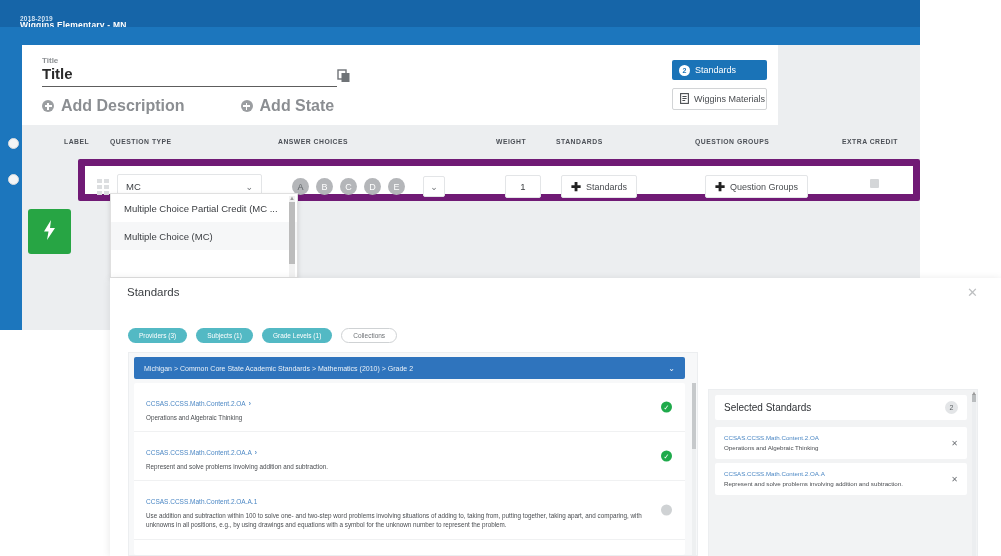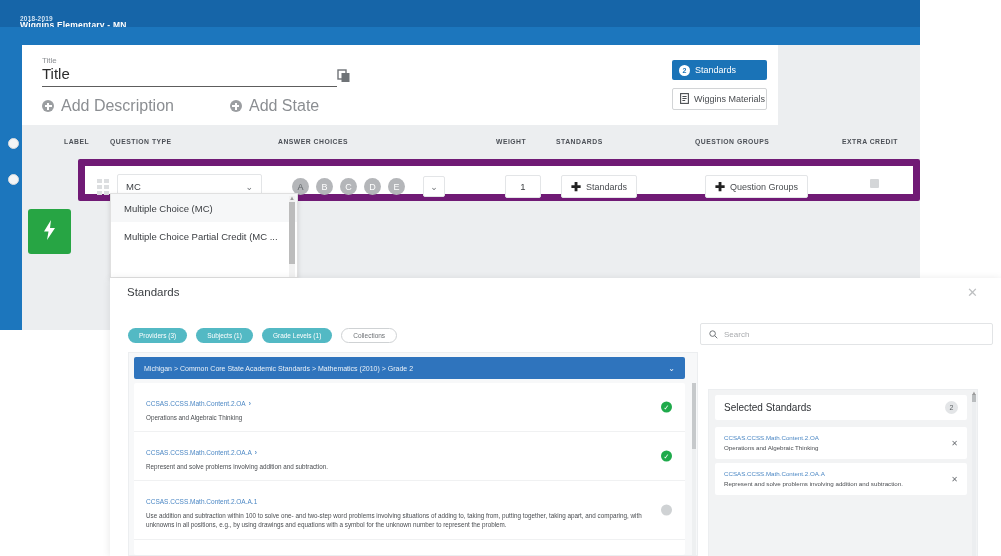--- a/index.html
+++ b/index.html
@@ -39,20 +39,21 @@
   }
   .app-body-bg {
     position: absolute; left: 22px; top: 45px; width: 898px; height: 285px;
     background: #eceef0;
   }
 
   
   .title-card {
     position: absolute; left: 22px; top: 45px; width: 756px; height: 80px;
     background: #ffffff;
+    font-weight: bold;
   }
   .title-label {
     position: absolute; left: 20px; top: 11px;
     font-size: 8px; color: #8c8f93;
   }
   .title-value {
     position: absolute; left: 20px; top: 20px;
     font-size: 15px; color: #2b2b2b;
   }
   .title-underline {
@@ -414,48 +415,39 @@
     <div class="bolt-btn">
       <span>
         <svg width="13" height="20" viewBox="0 0 13 20">
           <polygon points="8,0 1,11.5 5.5,11.5 4,20 12,8 7,8" fill="#ffffff"></polygon>
         </svg>
       </span>
     </div>
   </div>
 
   <div class="dd">
+    <div class="dd-item">Multiple Choice Partial Credit (MC ...</div>
     <div class="dd-item hl">Multiple Choice (MC)</div>
-    <div class="dd-item">Multiple Choice Partial Credit (MC ...</div>
     <div class="dd-scroll-track"></div>
     <div class="dd-scroll-thumb"></div>
     <div class="dd-arrow-up">▲</div>
   </div>
 
   <div class="modal">
 
     <div class="modal-title">Standards</div>
     <div class="modal-close">✕</div>
 
     <div class="chips">
       <div class="chip">Providers (3)</div>
       <div class="chip">Subjects (1)</div>
       <div class="chip">Grade Levels (1)</div>
       <div class="chip outline">Collections</div>
     </div>
 
-    <div class="search-wrap">
-      <span>
-        <svg width="9" height="9" viewBox="0 0 10 10">
-          <circle cx="4" cy="4" r="3.1" fill="none" stroke="#6f7377" stroke-width="1.1"></circle>
-          <line x1="6.3" y1="6.3" x2="9.2" y2="9.2" stroke="#6f7377" stroke-width="1.1"></line>
-        </svg>
-      </span>
-      <span class="ph">Search</span>
-    </div>
 
     <div class="list-panel">
       <div class="crumb-bar">
         <span class="txt">Michigan  &gt;  Common Core State Academic Standards  &gt;  Mathematics (2010)  &gt;  Grade 2</span>
         <span class="chev">⌄</span>
       </div>
       <div class="std-list">
 
         <div class="std-item">
           <div class="code">

